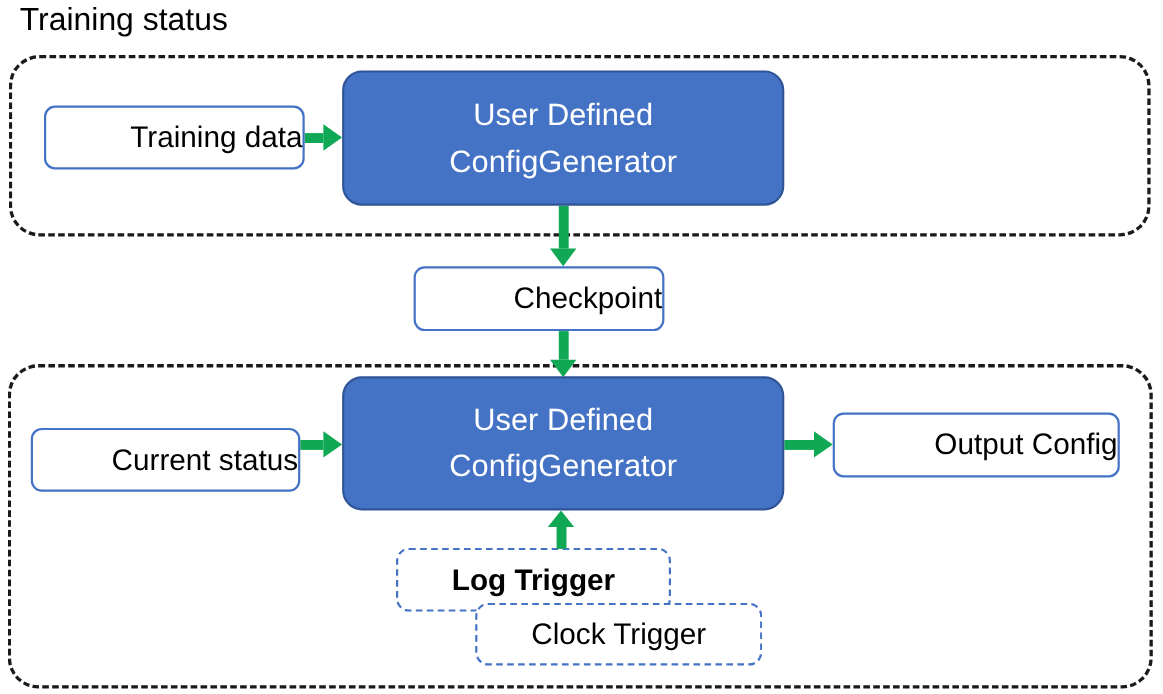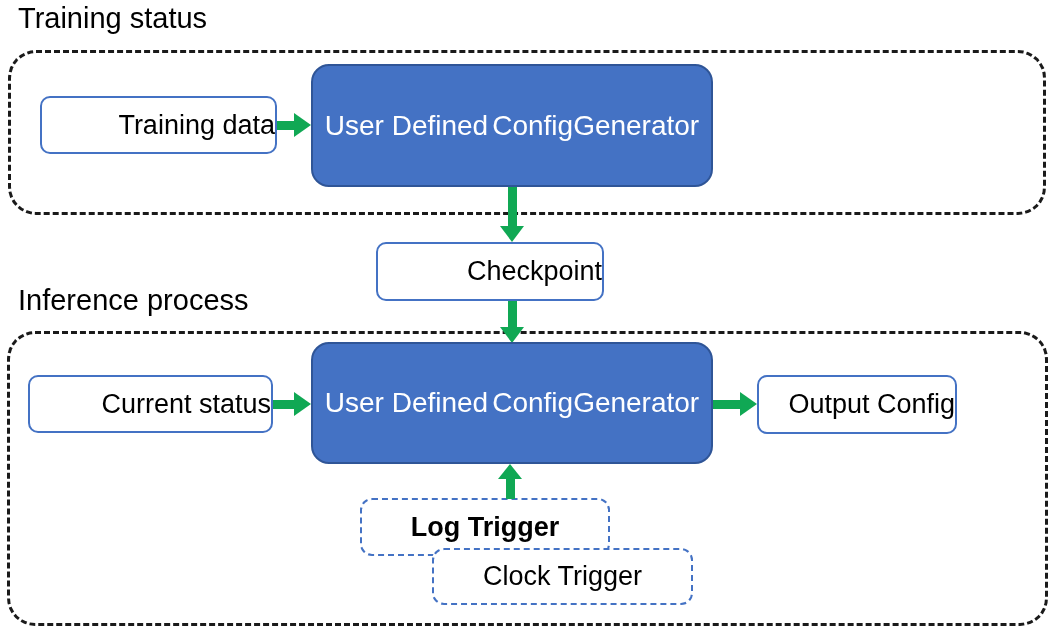--- a/index.html
+++ b/index.html
@@ -39,21 +39,21 @@
     color: var(--text-dark, #000);
     white-space: nowrap;
     z-index: 3;
   }
   .generator-box {
     position: absolute;
     background: var(--generator-fill, #4472C4);
     border: 2px solid var(--generator-border, #2F5597);
     border-radius: 18px;
     display: flex;
-    flex-direction: row;
+    flex-direction: column;
     align-items: center;
     justify-content: center;
     gap: 4px;
     font-size: 28px;
     line-height: 1.35;
     color: var(--text-light, #fff);
     text-align: center;
     z-index: 3;
   }
   .trigger-box {
@@ -98,25 +98,25 @@
   #training-label   { left: 18px;  top: 2px; }
   #training-box     { left: 8px;   top: 50px;  width: 1038px; height: 165px; }
   #training-data    { left: 40px;  top: 96px;  width: 237px;  height: 58px; }
   #gen-training     { left: 311px; top: 64px;  width: 402px;  height: 123px; }
   #arrow-1          { left: 277px; top: 113px; width: 34px;   height: 24px; }
   #arrow-2          { left: 500px; top: 187px; width: 24px;   height: 55px; }
   #checkpoint       { left: 376px; top: 242px; width: 228px;  height: 59px; }
   #arrow-3          { left: 500px; top: 301px; width: 24px;   height: 42px; }
   #inference-label  { left: 18px;  top: 284px; }
   #inference-box    { left: 7px;   top: 331px; width: 1041px; height: 295px; }
-  #current-status   { left: 28px;  top: 375px; width: 245px;  height: 58px; padding-left: 28px; }
+  #current-status   { left: 28px;  top: 389px; width: 245px;  height: 58px; padding-left: 28px; }
   #arrow-4          { left: 273px; top: 392px; width: 38px;   height: 24px; }
   #gen-inference    { left: 311px; top: 342px; width: 402px;  height: 122px; }
   #arrow-5          { left: 713px; top: 392px; width: 44px;   height: 24px; }
-  #output-config    { left: 757px; top: 375px; width: 200px;  height: 59px; }
+  #output-config    { left: 757px; top: 375px; width: 261px;  height: 59px; }
   #arrow-6          { left: 498px; top: 464px; width: 24px;   height: 35px; }
   #log-trigger      { left: 360px; top: 498px; width: 250px;  height: 58px; z-index: 1; font-weight: bold; }
   #clock-trigger    { left: 432px; top: 548px; width: 261px;  height: 57px; z-index: 2; }
 </style>
 </head>
 <body>
 
 <div class="canvas">
 
   <div class="section-label" id="training-label">Training status</div>
@@ -144,21 +144,20 @@
 
   <div class="io-box" id="checkpoint">
     <span>Checkpoint</span>
   </div>
 
   <div class="arrow arrow-down" id="arrow-3">
     <span class="shaft"></span>
     <span class="head"></span>
   </div>
 
-  <div class="section-label" id="inference-label">Inference process</div>
 
   <div class="dashed-container" id="inference-box"></div>
 
   <div class="io-box" id="current-status">
     <span>Current status</span>
   </div>
 
   <div class="arrow arrow-right" id="arrow-4">
     <span class="shaft"></span>
     <span class="head"></span>

